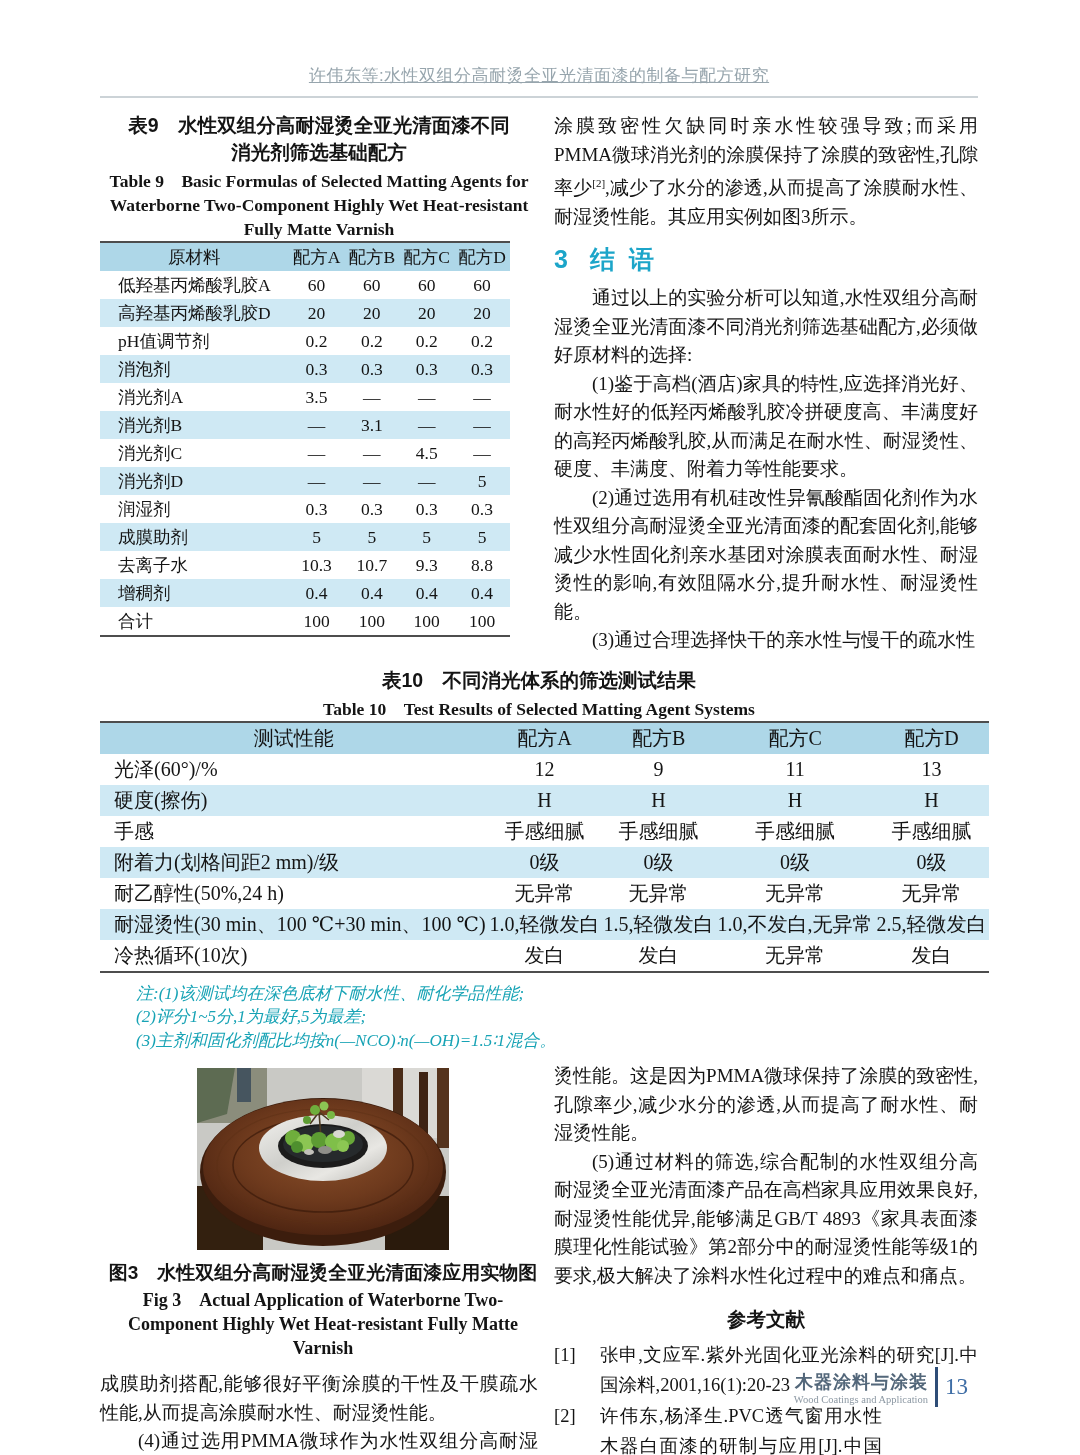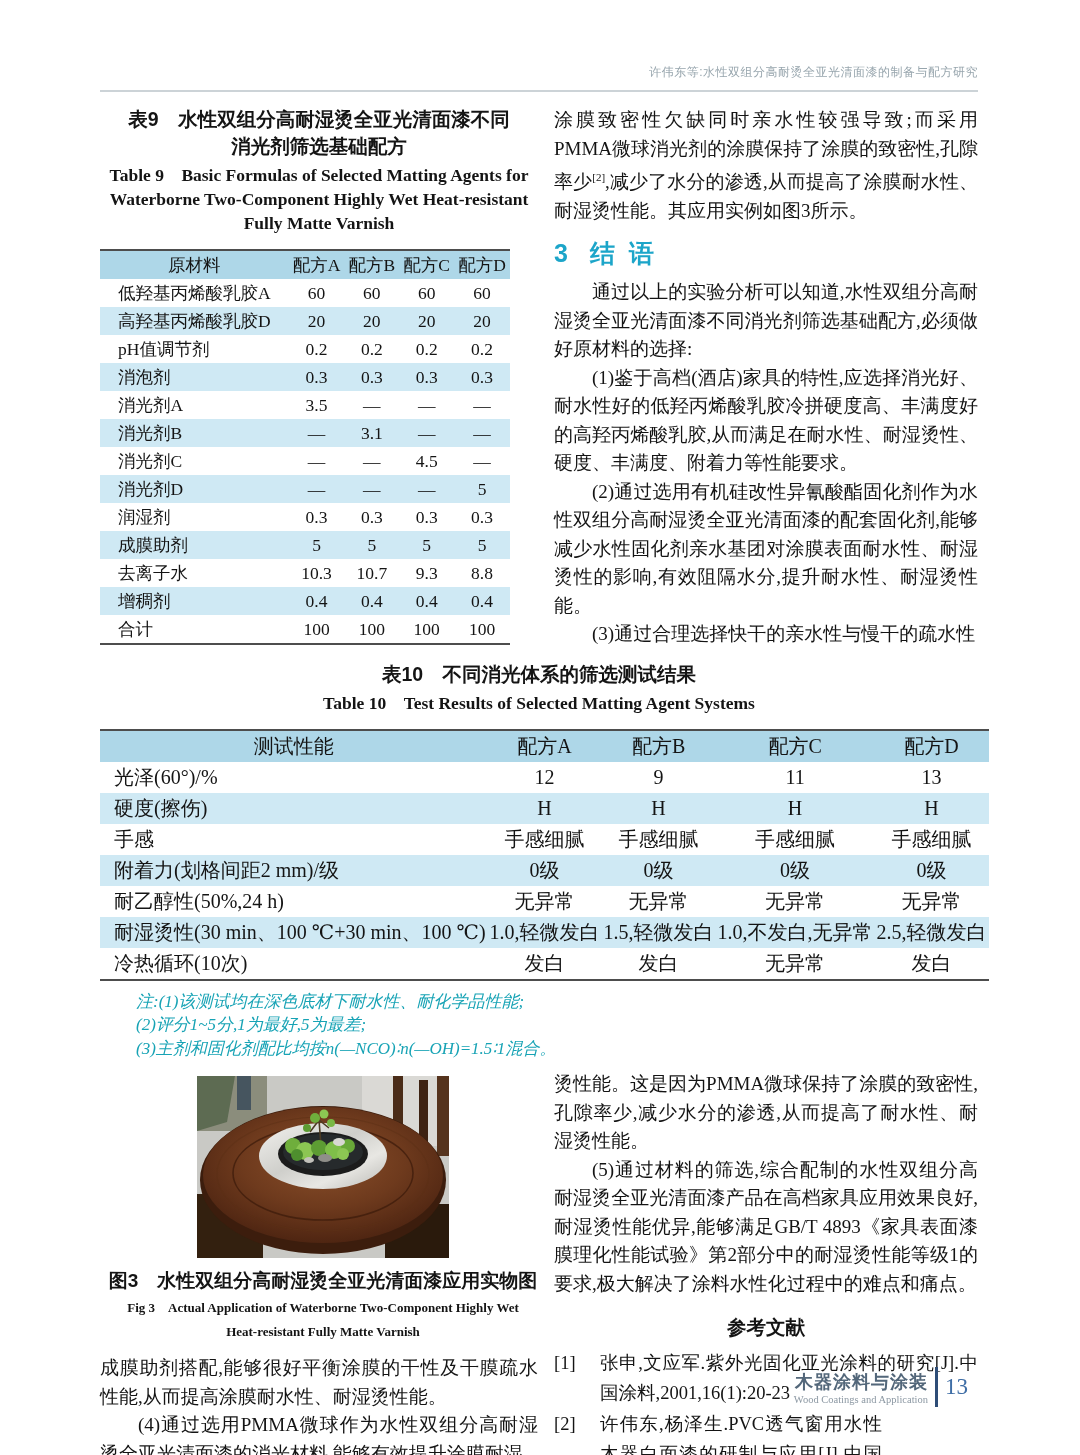--- a/index.html
+++ b/index.html
@@ -1,37 +1,37 @@
 <!DOCTYPE html>
 <html style="--accent-heading: #1ca5c9; --note: #17a3b5; --table-header-bg: #aed7e8; --table-stripe-bg: #cfe9f4; --running-head: #97a5ad; --footer-title: #53677a; --footer-sub: #8c98a3; --footer-page: #3f6ea6; --footer-bar: #2e4d77; --logo-blue: #2a6ab5;"><head>
 <meta charset="utf-8">
 <style>
   * { margin:0; padding:0; box-sizing:border-box; }
   html,body { background:#ffffff; }
   .page { position:relative; width:1080px; height:1455px; background:#fff;
           font-family:"Liberation Serif","DejaVu Serif",serif; color:#141414; overflow:hidden; }
   .inner { position:absolute; left:100px; top:64px; width:878px; }
 
-  .running-head { text-align:right; font-family:"Liberation Sans","DejaVu Sans",sans-serif;
-                  font-size:12px; color:var(--running-head,#97a5ad); letter-spacing:.5px; }
+  .running-head { text-align:center; font-family:"Liberation Sans","DejaVu Sans",sans-serif;
+                  font-size:17px; color:var(--running-head,#97a5ad); letter-spacing:.5px;text-decoration:underline; }
   .head-rule { border:none; border-top:2px solid #ccd3d7; margin:9px 0 14px; }
 
   .two-col { display:flex; gap:16px; }
   .colL { width:438px; }
   .colR { width:424px; position:relative; }
 
   p.body { font-size:19px; line-height:28.5px; text-align:justify; }
   p.ind { text-indent:2em; }
   sup.cite { font-size:11px; vertical-align:super; }
 
   .tbl-title-zh { font-family:"Liberation Sans","DejaVu Sans",sans-serif; font-weight:bold;
                   font-size:19.5px; line-height:27px; text-align:center; }
   .tbl-title-en { font-weight:bold; font-size:17.5px; line-height:24px; text-align:center; margin-top:3px; }
 
-  table { border-collapse:collapse; width:100%; margin-top:14px;
+  table { border-collapse:collapse; width:100%; margin-top:0;
           border-top:2.5px solid #4d4d4d; border-bottom:2.5px solid #4d4d4d; }
   th,td { font-weight:normal; text-align:center; padding:2px 2px; }
   thead th { background:var(--table-header-bg,#aed7e8); }
   tbody tr:nth-child(even) td { background:var(--table-stripe-bg,#cfe9f4); }
   #table9 { width:410px; }
   #table9 th, #table9 td { font-size:17.5px; height:27px; }
   #table9 th.first { width:46%; }
   #table9 td.first { text-align:left; padding-left:18px; }
   #table10 th, #table10 td { font-size:20px; height:27.5px; white-space:nowrap; }
   #table10 th.first { width:38.5%; }
@@ -42,21 +42,21 @@
   .sec-head .num { margin-right:22px; }
   .sec-head .ttl { letter-spacing:14px; }
 
   .notes { margin:9px 0 0 36px; }
   .notes p { color:var(--note,#17a3b5); font-style:italic; font-size:17px; line-height:23.5px; }
 
   .figure-wrap { margin-top:6px; text-align:center;margin-left:8px; }
   .fig-photo { display:block; margin:2px auto 10px; }
   .fig-cap-zh { font-family:"Liberation Sans","DejaVu Sans",sans-serif; font-weight:bold;
                 font-size:19px; line-height:26px; text-align:center; }
-  .fig-cap-en { font-weight:bold; font-size:13px; line-height:24px; margin-top:2px; }
+  .fig-cap-en { font-weight:bold; font-size:18px; line-height:24px; margin-top:2px; }
 
   .refs-head { font-family:"Liberation Sans","DejaVu Sans",sans-serif; font-weight:bold;
                font-size:19.5px; text-align:center; margin:16px 0 8px; }
   .ref { display:flex; font-size:18.5px; line-height:29.5px; text-align:justify; }
   .ref .num { width:46px; flex:none; }
   .ref .txt { flex:1; }
 
   .footer { position:absolute; right:112px; bottom:48px; display:flex; align-items:center; gap:7px; }
   .f-journal { text-align:right; }
   .f-zh { font-family:"Liberation Sans","DejaVu Sans",sans-serif; font-weight:bold;

